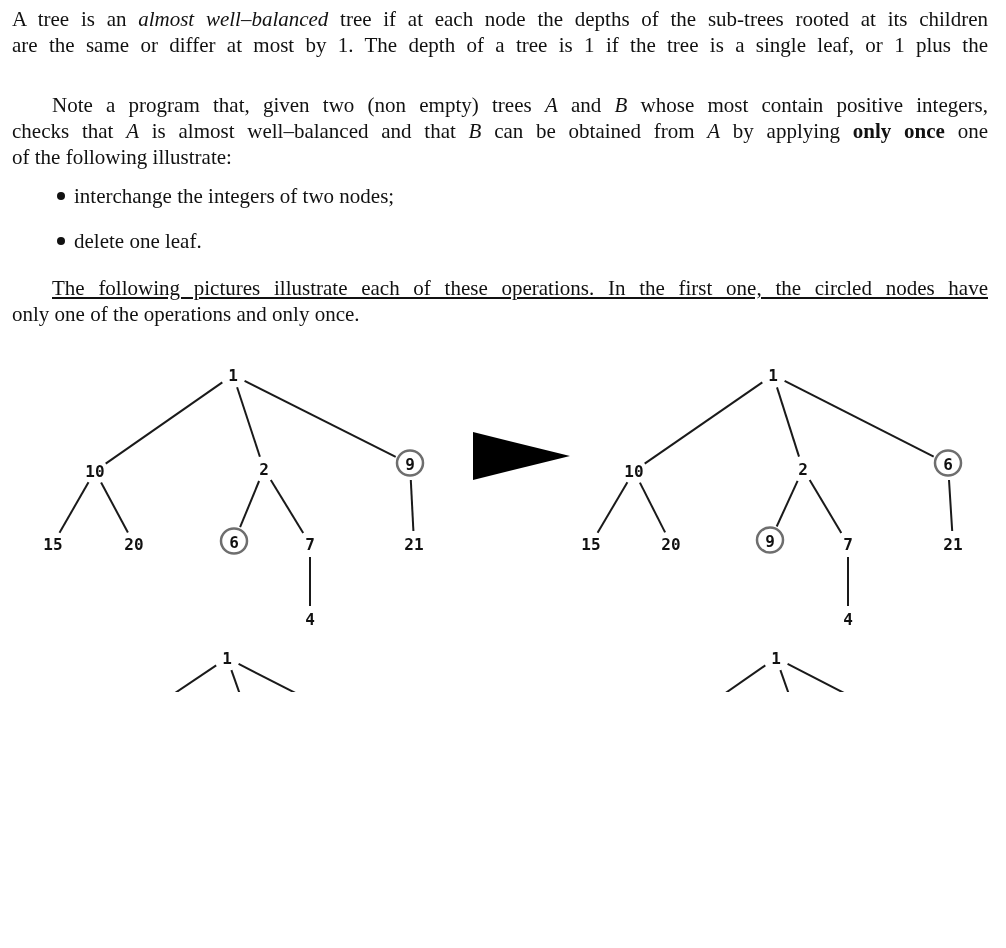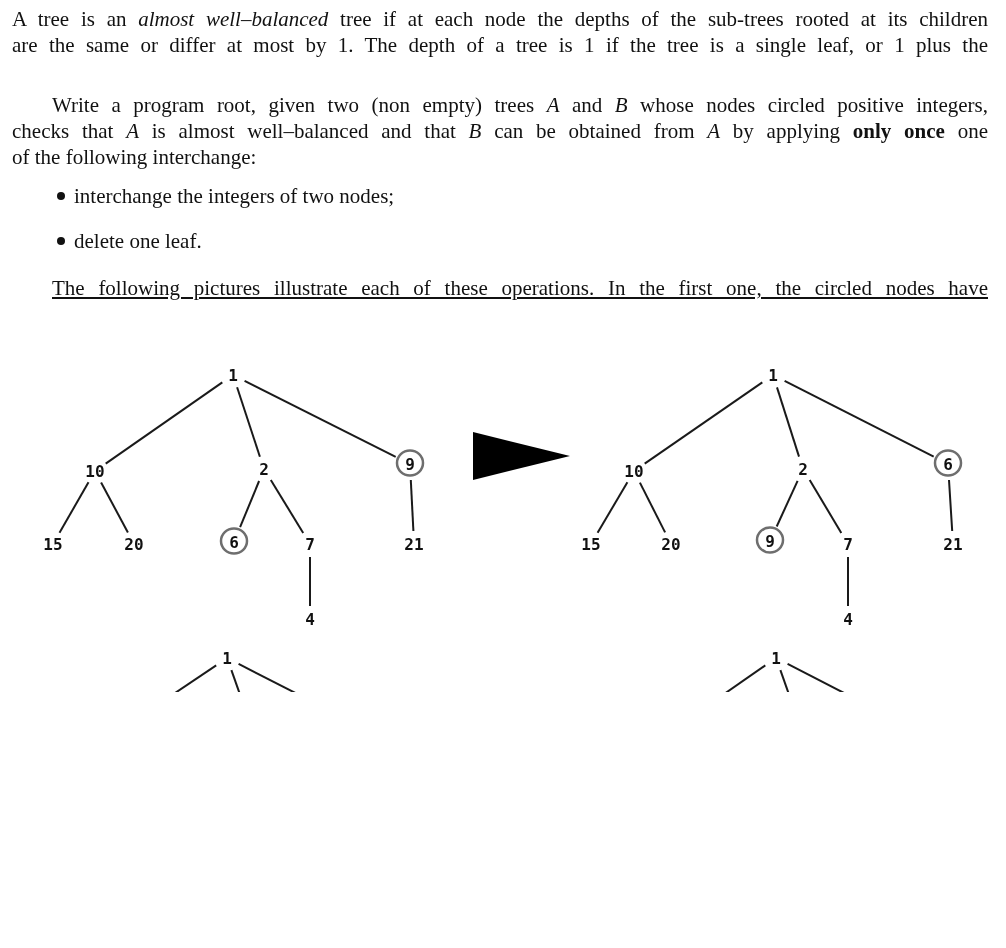--- a/index.html
+++ b/index.html
@@ -45,26 +45,27 @@
 </head>
 <body>
 
 <div id="page">
   <div id="doc">
       <div class="para" style="top: 6px;">
         <div class="text-line just"><span>A tree is an </span><span class="it">almost well–balanced</span><span> tree if at each node the depths of the sub-trees rooted at its children</span></div>
         <div class="text-line just"><span>are the same or differ at most by 1. The depth of a tree is 1 if the tree is a single leaf, or 1 plus the</span></div>
       </div>
       <div class="para" style="top: 92px;">
-        <div class="text-line just" style="padding-left: 40px;"><span>Write a program root, given two (non empty) trees </span><span class="it">A</span><span> and </span><span class="it">B</span><span> whose nodes circled positive integers,</span></div>
+        <div class="text-line just" style="padding-left: 40px;"><span>Note a program that, given two (non empty) trees </span><span class="it">A</span><span> and </span><span class="it">B</span><span> whose most contain positive integers,</span></div>
         <div class="text-line just"><span>checks that </span><span class="it">A</span><span> is almost well–balanced and that </span><span class="it">B</span><span> can be obtained from </span><span class="it">A</span><span> by applying </span><span class="bf">only once</span><span> one</span></div>
-        <div class="text-line"><span>of the following interchange:</span></div>
+        <div class="text-line"><span>of the following illustrate:</span></div>
       </div>
       <div class="para" style="top: 275px;">
         <div class="text-line just" style="padding-left: 40px; text-decoration: underline;"><span>The following pictures illustrate each of these operations. In the first one, the circled nodes have</span></div>
+        <div class="text-line"><span>only one of the operations and only once.</span></div>
       </div>
     </div>
   <div id="bullets">
       <div class="bullet-item" style="left: 57px; top: 183px;">
         <span class="bullet-dot"></span>
         <span>interchange the integers of two nodes;</span>
       </div>
       <div class="bullet-item" style="left: 57px; top: 228px;">
         <span class="bullet-dot"></span>
         <span>delete one leaf.</span>

